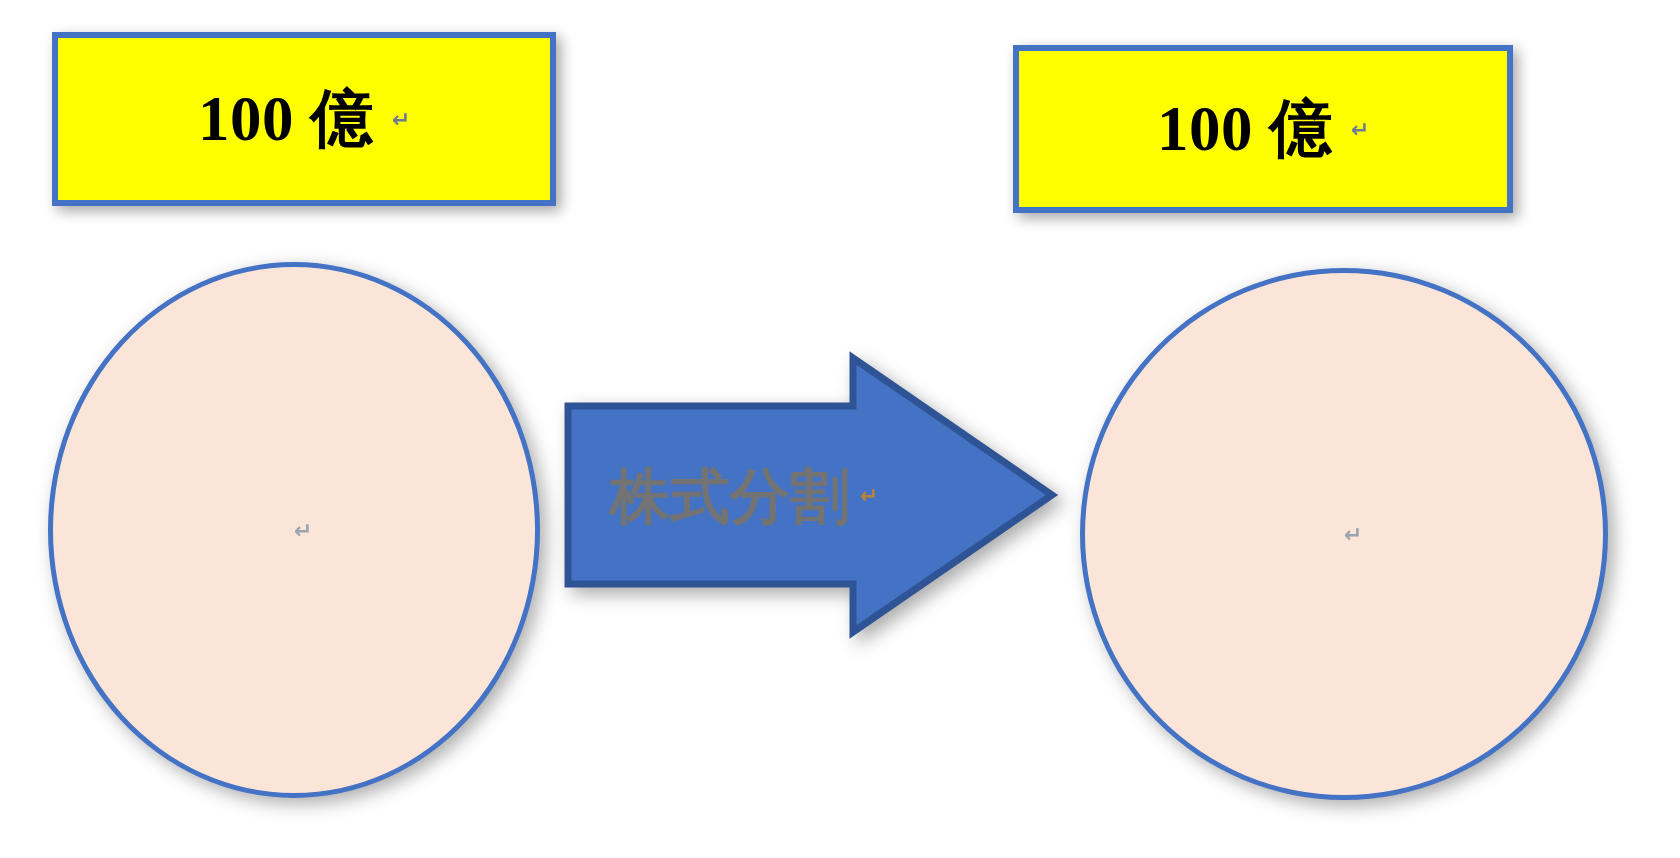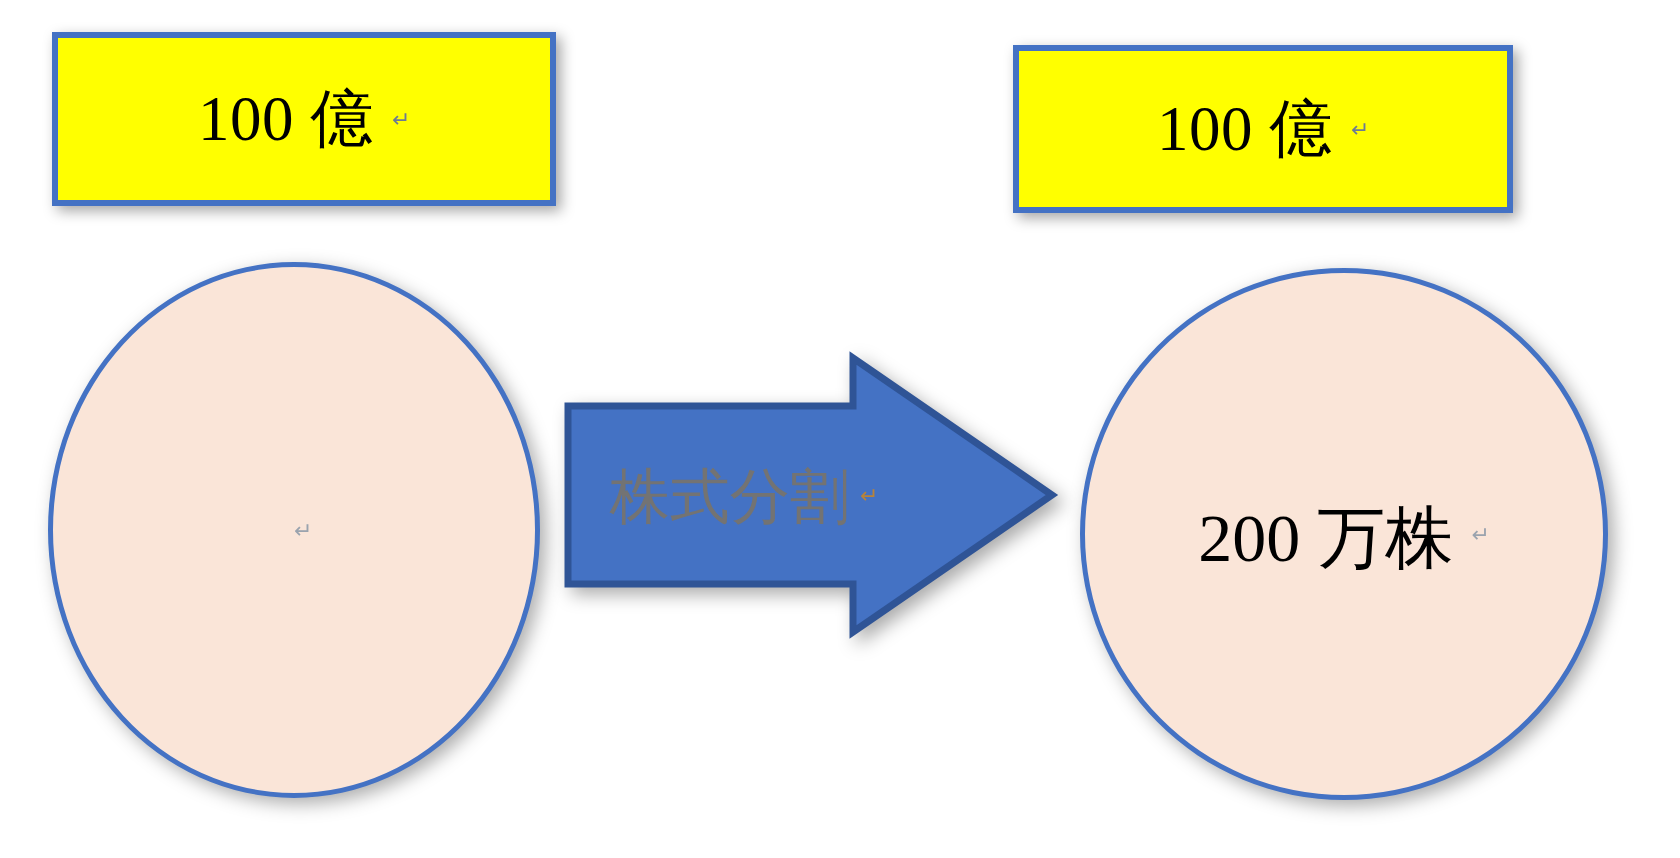--- a/index.html
+++ b/index.html
@@ -10,20 +10,21 @@
   }
   body {
     font-family: "Liberation Serif", "DejaVu Serif", serif;
   }
   #canvas {
     position: relative;
     width: 1680px;
     height: 858px;
     background: #ffffff;
     overflow: hidden;
+    font-weight: bold;
   }
 
   
   .value-box {
     position: absolute;
     box-sizing: border-box;
     background: #ffff00;
     border: 6px solid #4472c4;
     display: flex;
     align-items: center;
@@ -117,21 +118,20 @@
   <div id="box-right" class="value-box">
     <span class="box-text">100 億</span>
     <span class="para-mark on-yellow">↵</span>
   </div>
 
   <div id="circle-left" class="share-circle">
     <span class="para-mark on-peach">↵</span>
   </div>
 
   <div id="circle-right" class="share-circle">
-    <span class="circle-text">200 万株</span>
     <span class="para-mark on-peach">↵</span>
   </div>
 
   <div id="arrow-wrap">
     <svg viewBox="0 0 500 310" preserveAspectRatio="none">
       <polygon points="8,66 293,66 293,18 492,155 293,292 293,244 8,244" fill="#4472C4" stroke="#2F5496" stroke-width="7" stroke-linejoin="miter"></polygon>
     </svg>
   </div>
 
   <div id="arrow-label-holder">

